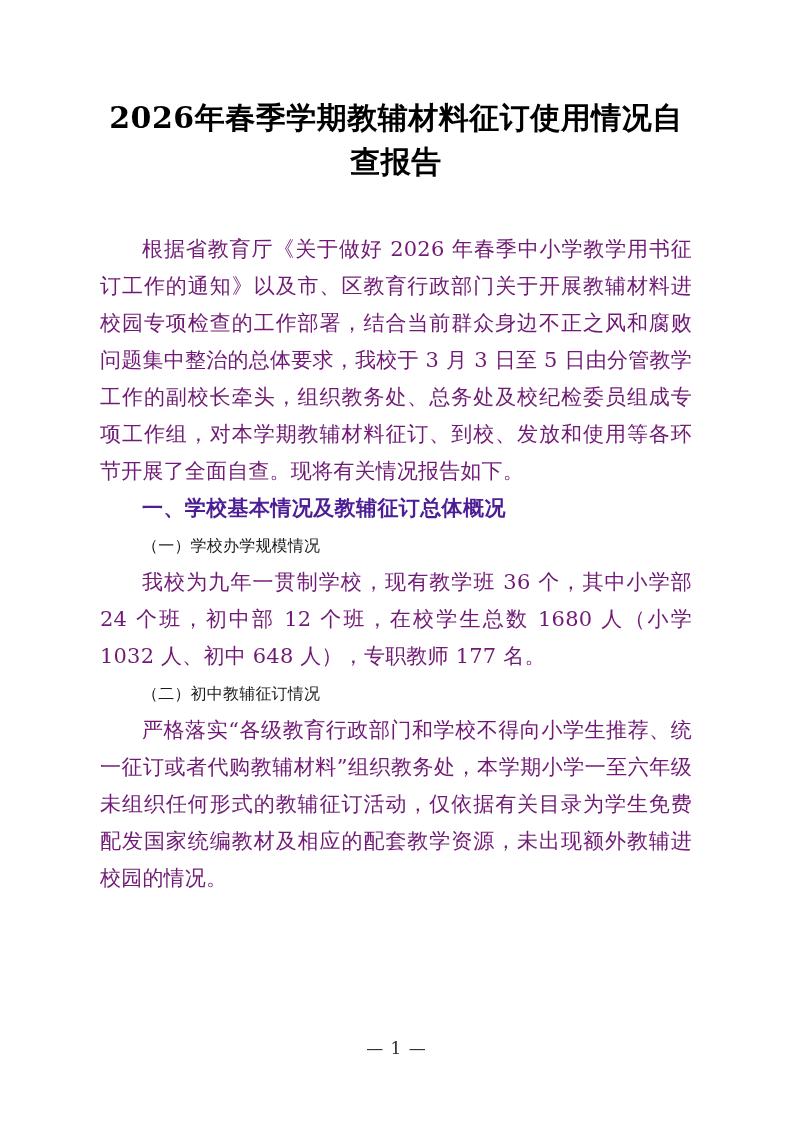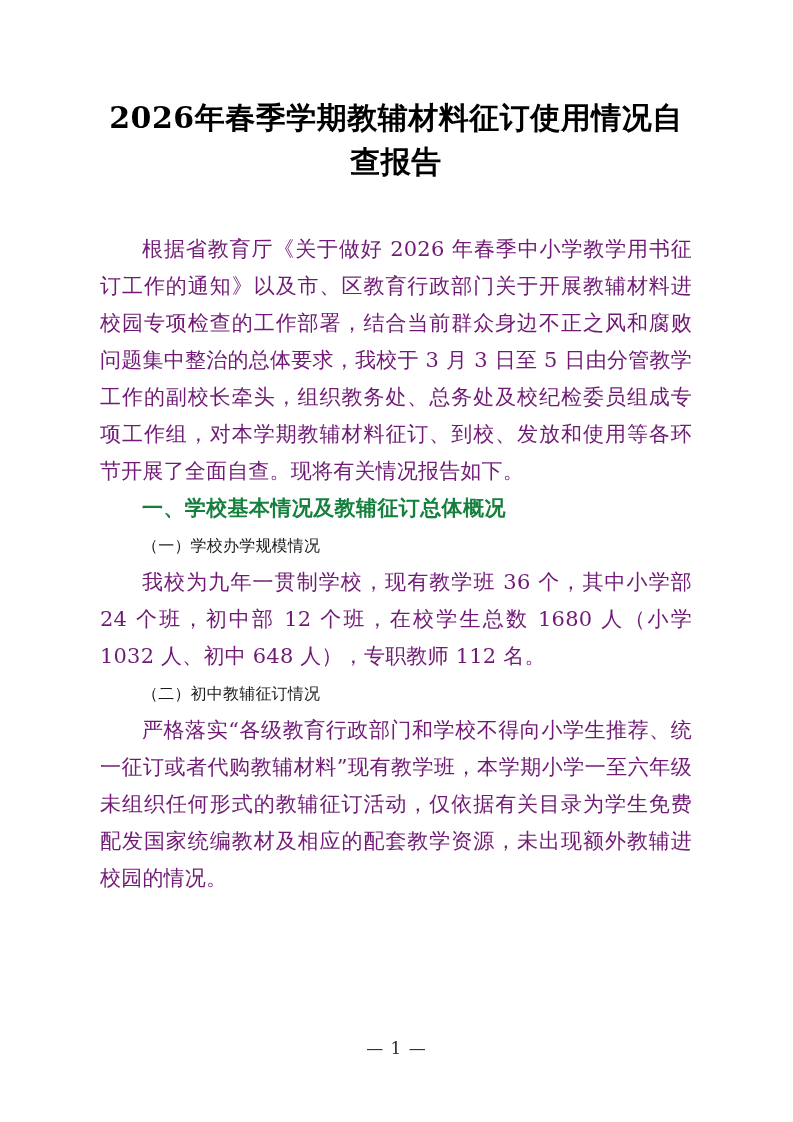--- a/index.html
+++ b/index.html
@@ -64,21 +64,21 @@
   }
 
   
   .h1-line {
     font-family: "DejaVu Sans", "Liberation Sans", sans-serif;
     font-weight: 700;
     font-size: 21px;
     line-height: 37px;
     text-indent: 42px;
     margin: 0;
-    color: #15803d;
+    color: #4c1d95;
     letter-spacing: 0.4px;
   }
 
   
   .h2-line {
     font-family: "DejaVu Serif", "Liberation Serif", serif;
     font-size: 16px;
     line-height: 37px;
     text-indent: 42px;
     margin: 0;
@@ -113,25 +113,25 @@
     </h1>
 
     <div class="title-gap"></div>
 
     <p class="para">根据省教育厅《关于做好 2026 年春季中小学教学用书征订工作的通知》以及市、区教育行政部门关于开展教辅材料进校园专项检查的工作部署，结合当前群众身边不正之风和腐败问题集中整治的总体要求，我校于 3 月 3 日至 5 日由分管教学工作的副校长牵头，组织教务处、总务处及校纪检委员组成专项工作组，对本学期教辅材料征订、到校、发放和使用等各环节开展了全面自查。现将有关情况报告如下。</p>
 
     <p class="h1-line">一、学校基本情况及教辅征订总体概况</p>
 
     <p class="h2-line">（一）学校办学规模情况</p>
 
-    <p class="para">我校为九年一贯制学校，现有教学班 36 个，其中小学部 24 个班，初中部 12 个班，在校学生总数 1680 人（小学 1032 人、初中 648 人），专职教师 112 名。</p>
+    <p class="para">我校为九年一贯制学校，现有教学班 36 个，其中小学部 24 个班，初中部 12 个班，在校学生总数 1680 人（小学 1032 人、初中 648 人），专职教师 177 名。</p>
 
     <p class="h2-line">（二）初中教辅征订情况</p>
 
-    <p class="para">严格落实“各级教育行政部门和学校不得向小学生推荐、统一征订或者代购教辅材料”现有教学班，本学期小学一至六年级未组织任何形式的教辅征订活动，仅依据有关目录为学生免费配发国家统编教材及相应的配套教学资源，未出现额外教辅进校园的情况。</p>
+    <p class="para">严格落实“各级教育行政部门和学校不得向小学生推荐、统一征订或者代购教辅材料”组织教务处，本学期小学一至六年级未组织任何形式的教辅征订活动，仅依据有关目录为学生免费配发国家统编教材及相应的配套教学资源，未出现额外教辅进校园的情况。</p>
 
 
 
   </div>
 
   <div class="footer">
     <span>— 1 —</span>
   </div>
 
 </div>

